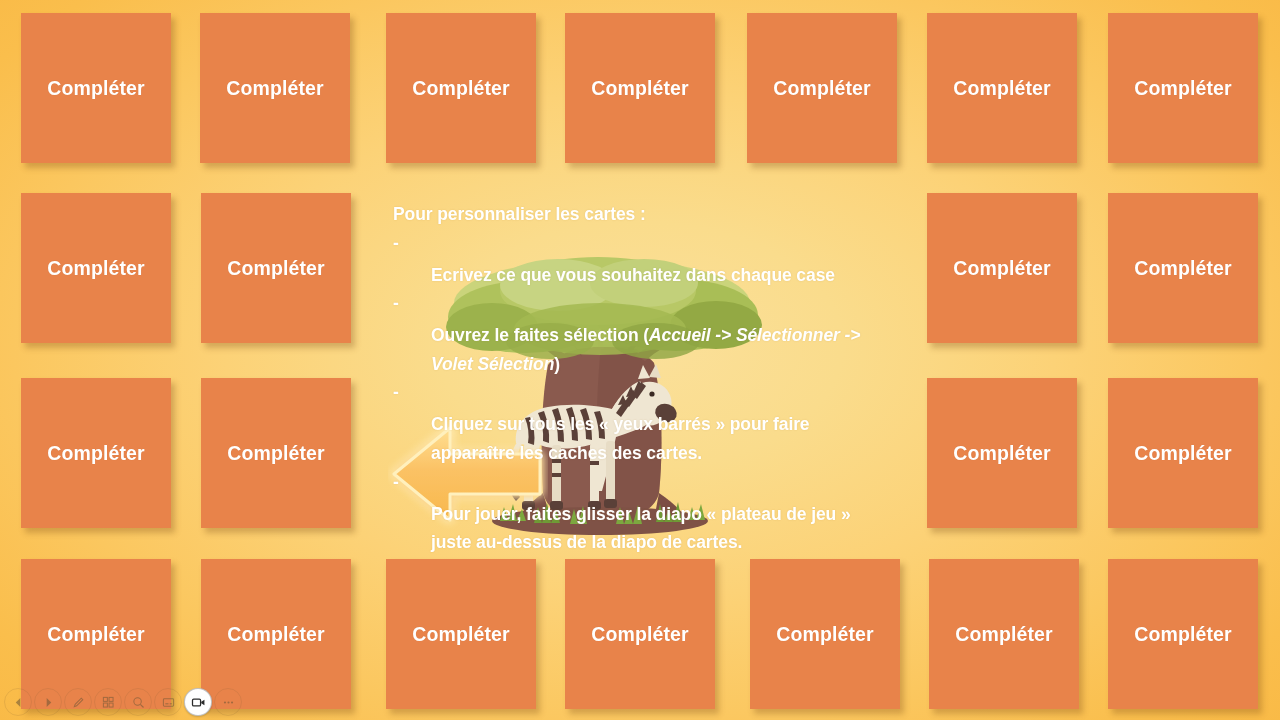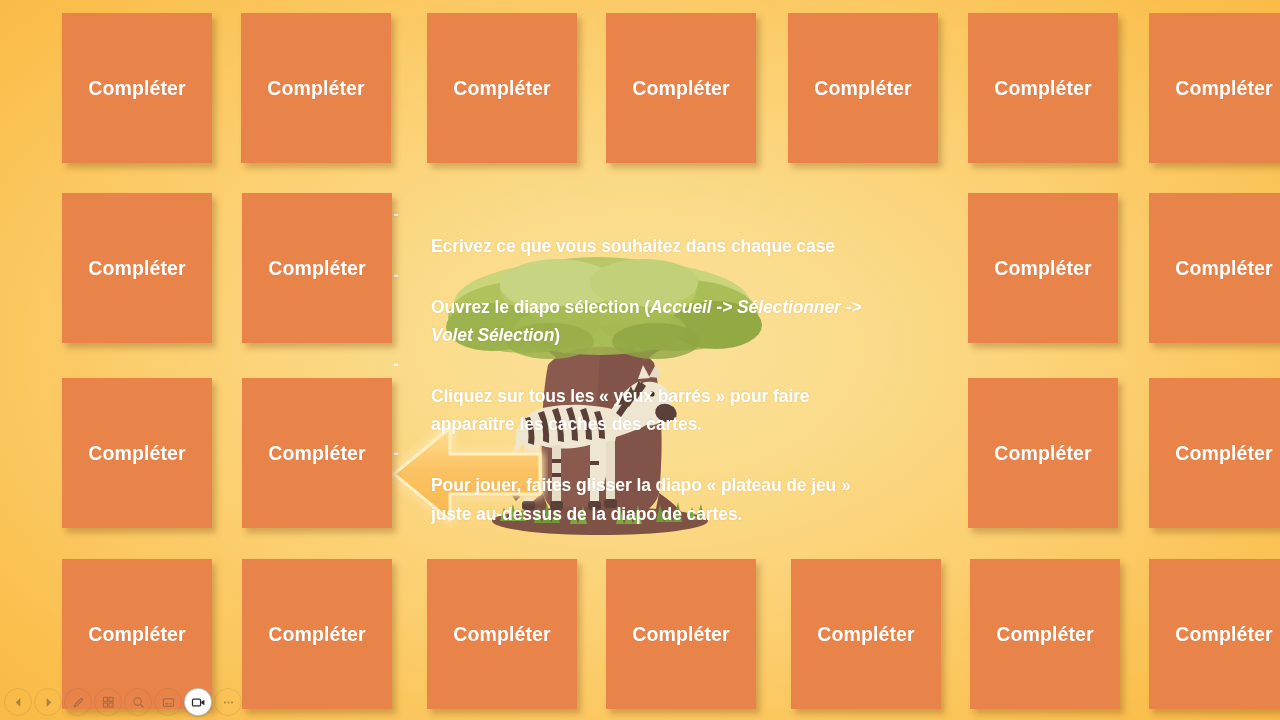--- a/index.html
+++ b/index.html
@@ -69,21 +69,20 @@
 
   
   .card {
     position: absolute;
     background: #E8834A;
     display: flex;
     align-items: center;
     justify-content: center;
     box-shadow: 4px 5px 6px rgba(120, 70, 20, 0.30);
     z-index: 8;
-    margin-left: 41px;
   }
   .card .label {
     color: #FFFFFF;
     font-size: 19.5px;
     font-weight: 700;
     letter-spacing: 0.1px;
     white-space: nowrap;
     text-shadow: 0 0 1px rgba(140,80,20,0.20);
   }
 
@@ -239,28 +238,29 @@
           <stop offset="100%" stop-color="#F8B84C"></stop>
         </linearGradient>
       </defs>
       <g filter="url(#arrowGlow)">
         <path d="M6 56 L62 10 L62 36 L152 36 L152 76 L62 76 L62 102 Z" fill="url(#arrowFill)" stroke="#FFF0BD" stroke-width="3" stroke-linejoin="round"></path>
       </g>
     </svg>
   </div>
 
   <div id="instructions">
+    <div class="lead">Pour personnaliser les cartes :</div>
     <ul>
       <li>
         <span class="dash">-</span>
         <span class="txt"><span>Ecrivez ce que vous souhaitez dans chaque case</span></span>
       </li>
       <li>
         <span class="dash">-</span>
-        <span class="txt"><span>Ouvrez le diapo sélection (</span><i>Accueil -&gt; Sélectionner -&gt; Volet Sélection</i><span>)</span></span>
+        <span class="txt"><span>Ouvrez le faites sélection (</span><i>Accueil -&gt; Sélectionner -&gt; Volet Sélection</i><span>)</span></span>
       </li>
       <li>
         <span class="dash">-</span>
         <span class="txt"><span>Cliquez sur tous les « yeux barrés » pour faire apparaître les caches des cartes.</span></span>
       </li>
       <li>
         <span class="dash">-</span>
         <span class="txt"><span>Pour jouer, faites glisser la diapo « plateau de jeu » juste au-dessus de la diapo de cartes.</span></span>
       </li>
     </ul>

